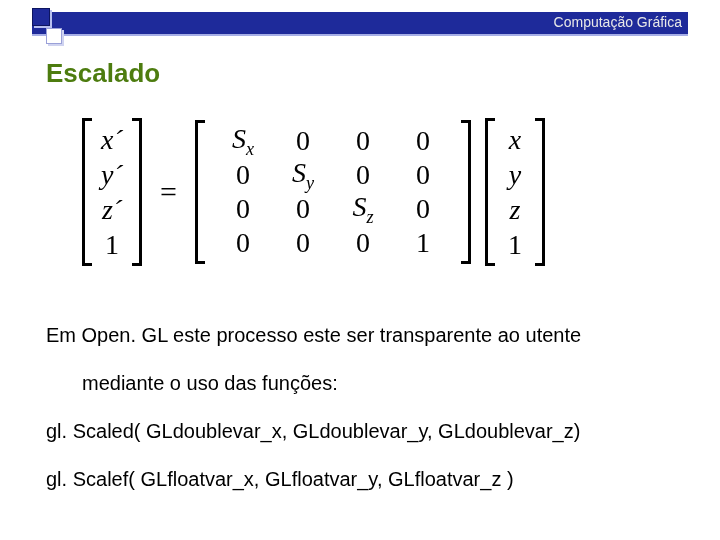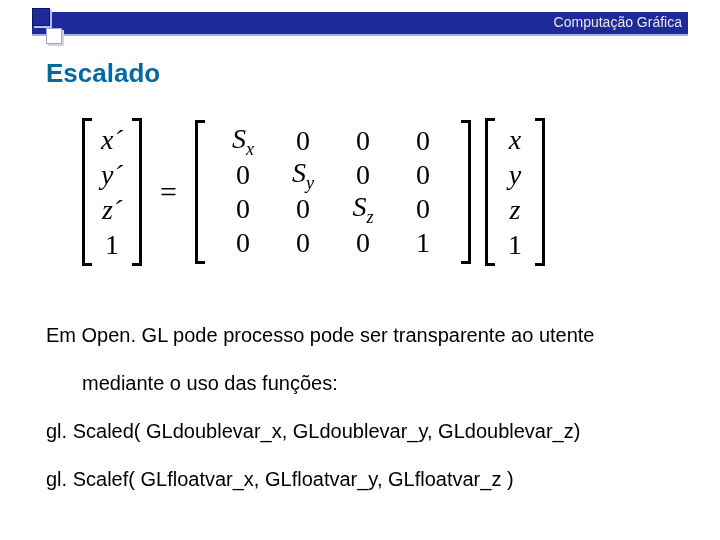--- a/index.html
+++ b/index.html
@@ -60,21 +60,21 @@
     top: 34px;
     height: 2px;
     background: #a6aee6;
   }
   .title {
     position: absolute;
     left: 46px;
     top: 58px;
     font-size: 26px;
     font-weight: bold;
-    color: #0369a1;
+    color: #4d7c0f;
   }
   .eq-wrap {
     position: absolute;
     left: 82px;
     top: 118px;
     font-family: "Cambria Math", "Times New Roman", serif;
     font-size: 28px;
     color: #000;
   }
   .eq-row {
@@ -222,18 +222,18 @@
         <div class="bracket-edge right">
             <div class="corner-h"></div>
             <div class="stem"></div>
             <div class="corner-h"></div>
           </div>
       </div>
 
     </div>
   </div>
 
-  <div class="body-text t1">Em Open. GL pode processo pode ser transparente ao utente</div>
+  <div class="body-text t1">Em Open. GL este processo este ser transparente ao utente</div>
   <div class="body-text t2">mediante o uso das funções:</div>
   <div class="body-text t4">gl. Scalef( GLfloatvar_x, GLfloatvar_y, GLfloatvar_z )</div>
   <div class="body-text t3">gl. Scaled( GLdoublevar_x, GLdoublevar_y, GLdoublevar_z)</div>
 
 </div>
 
 </body></html>

